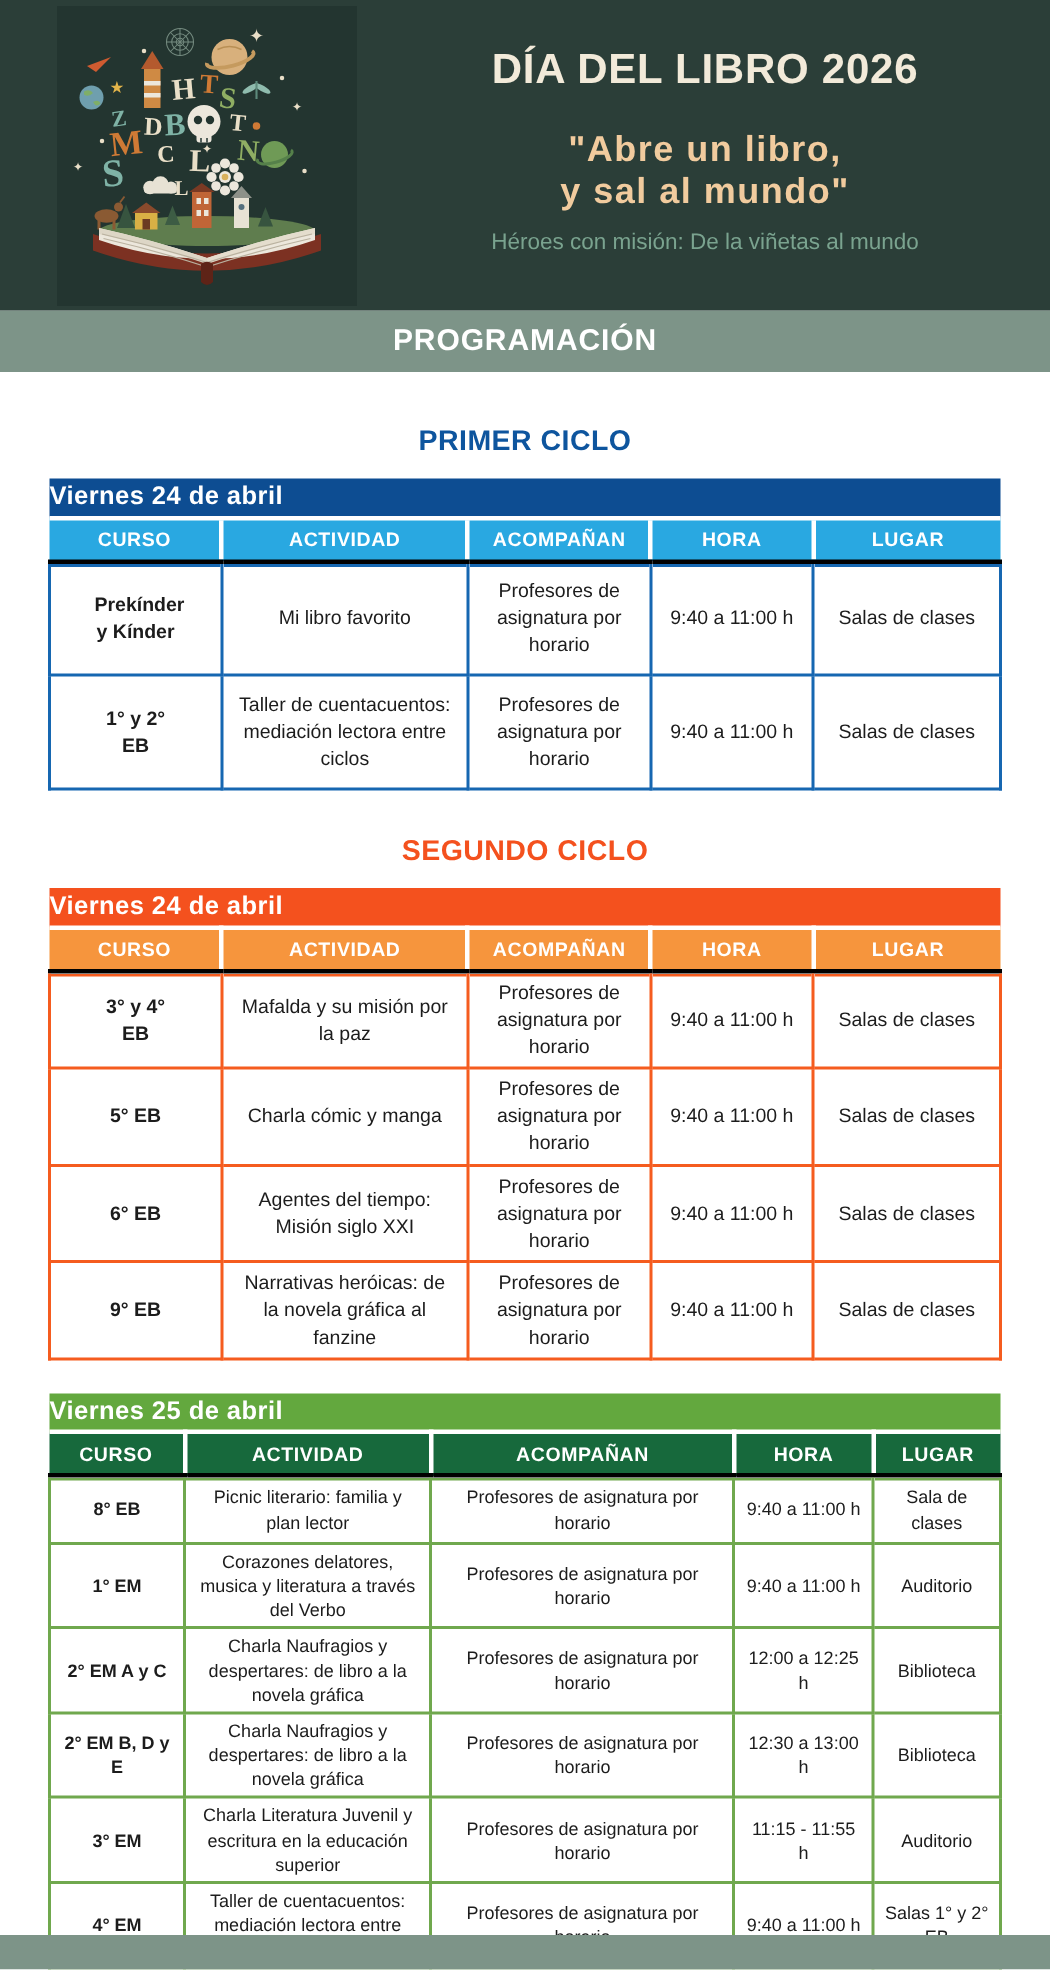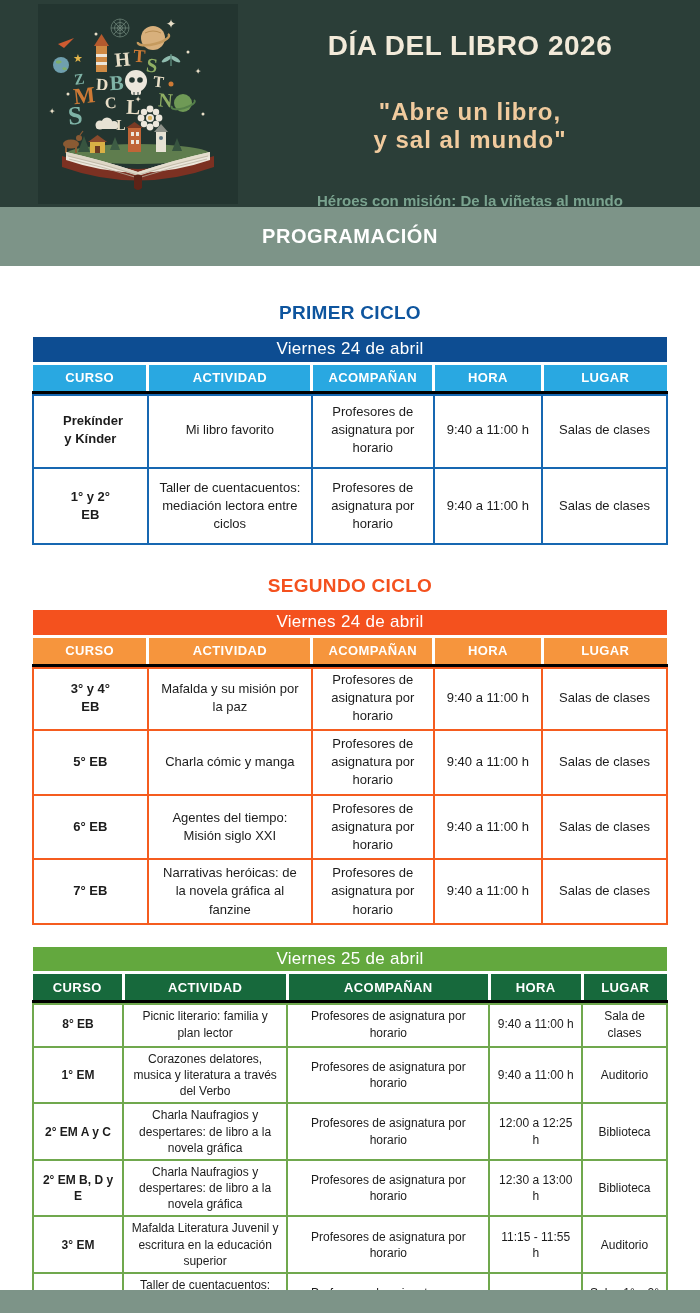--- a/index.html
+++ b/index.html
@@ -10,38 +10,38 @@
   }
 
   
   .header { position:relative; height:207px; background:var(--header-bg,#2b3e38); }
   .illus {
     position:absolute; left:38px; top:4px; width:200px; height:200px;
     background:var(--illus-bg,#233530);
   }
   .header-text {
     position:absolute; left:240px; top:0; width:460px; height:207px;
-    display:flex; flex-direction:column; align-items:center; text-align:center;gap:12px;
+    display:flex; flex-direction:column; align-items:center; text-align:center;
   }
   .main-title {
     margin-top:30px; color:var(--title-c,#f2ead9);
     font-size:28px; font-weight:bold; letter-spacing:0.5px;
   }
   .quote {
     margin-top:24px; color:var(--quote-c,#f1cb9e);
     font-size:24px; font-weight:bold; line-height:1.17; letter-spacing:1px;
   }
   .subtitle {
-    margin-top:26px; color:var(--subtitle-c,#7aa38f);
-    font-size:15px; font-weight:bold;
+    margin-top:11px; color:var(--subtitle-c,#7aa38f);
+    font-size:15px; font-weight:normal;
   }
 
   
   .banner {
-    height:59px; background:var(--banner-bg,#7d9488);
+    height:41px; background:var(--banner-bg,#7d9488);
     display:flex; align-items:center; justify-content:center;text-align:right;
   }
   .banner-label { color:#fff; font-size:20px; font-weight:bold; letter-spacing:0.6px; }
   .footer {
     position:absolute; left:0; bottom:0; width:100%; height:23px;
     background:var(--footer-bg,#7d9488);
   }
 
   
   .section { }
@@ -52,22 +52,22 @@
     text-align:center; font-size:19px; line-height:22px; font-weight:bold;
     letter-spacing:0.3px; color:var(--c-title,#333);
   }
   .sec-0 .section-title, .sec-1 .section-title { margin-bottom:13px; }
   .sec-2 .section-title { margin-bottom:11px; }
 
   table.sched {
     width:636px; margin:0 auto; border-collapse:collapse; table-layout:fixed;
   }
   .date-cell {
-    height:26px; background:var(--c-date); color:#fff; text-align:center;
-    vertical-align:middle; font-size:17px; font-weight:normal;
+    height:26px; background:var(--c-date); color:#fff; 
+    vertical-align:middle; font-size:17px; font-weight:bold;
     border:none; border-bottom:3px solid #fff; letter-spacing:0.3px;
   }
   .head-cell {
     height:29px; background:var(--c-head); color:#fff; text-align:center;
     vertical-align:middle; font-size:13px; font-weight:bold;
     border-bottom:3px solid #000000; letter-spacing:0.4px;
   }
   .head-cell + .head-cell { border-left:3px solid #fff; }
   .body-cell {
     background:#fff; border:2px solid var(--c-border);
@@ -319,21 +319,21 @@
           <td class="body-cell">Salas de clases</td>
         </tr>
         <tr>
           <td class="body-cell curso">6° EB</td>
           <td class="body-cell">Agentes del tiempo: Misión siglo XXI</td>
           <td class="body-cell">Profesores de asignatura por horario</td>
           <td class="body-cell">9:40 a 11:00 h</td>
           <td class="body-cell">Salas de clases</td>
         </tr>
         <tr>
-          <td class="body-cell curso">7° EB</td>
+          <td class="body-cell curso">9° EB</td>
           <td class="body-cell">Narrativas heróicas: de la novela gráfica al fanzine</td>
           <td class="body-cell">Profesores de asignatura por horario</td>
           <td class="body-cell">9:40 a 11:00 h</td>
           <td class="body-cell">Salas de clases</td>
         </tr>
       </tbody>
     </table>
 </div>
 
 <div class="section sec-2" style="--c-title: #3f9b3f; --c-date: #63a83e; --c-head: #17693c; --c-border: #70a84e;">
@@ -381,21 +381,21 @@
         </tr>
         <tr>
           <td class="body-cell curso">2° EM B, D y E</td>
           <td class="body-cell">Charla Naufragios y despertares: de libro a la novela gráfica</td>
           <td class="body-cell">Profesores de asignatura por horario</td>
           <td class="body-cell">12:30 a 13:00 h</td>
           <td class="body-cell">Biblioteca</td>
         </tr>
         <tr>
           <td class="body-cell curso">3° EM</td>
-          <td class="body-cell">Mafalda Literatura Juvenil y escritura en la educación superior</td>
+          <td class="body-cell">Charla Literatura Juvenil y escritura en la educación superior</td>
           <td class="body-cell">Profesores de asignatura por horario</td>
           <td class="body-cell">11:15 - 11:55 h</td>
           <td class="body-cell">Auditorio</td>
         </tr>
         <tr>
           <td class="body-cell curso">4° EM</td>
           <td class="body-cell">Taller de cuentacuentos: mediación lectora entre ciclos</td>
           <td class="body-cell">Profesores de asignatura por horario</td>
           <td class="body-cell">9:40 a 11:00 h</td>
           <td class="body-cell">Salas 1° y 2° EB</td>

